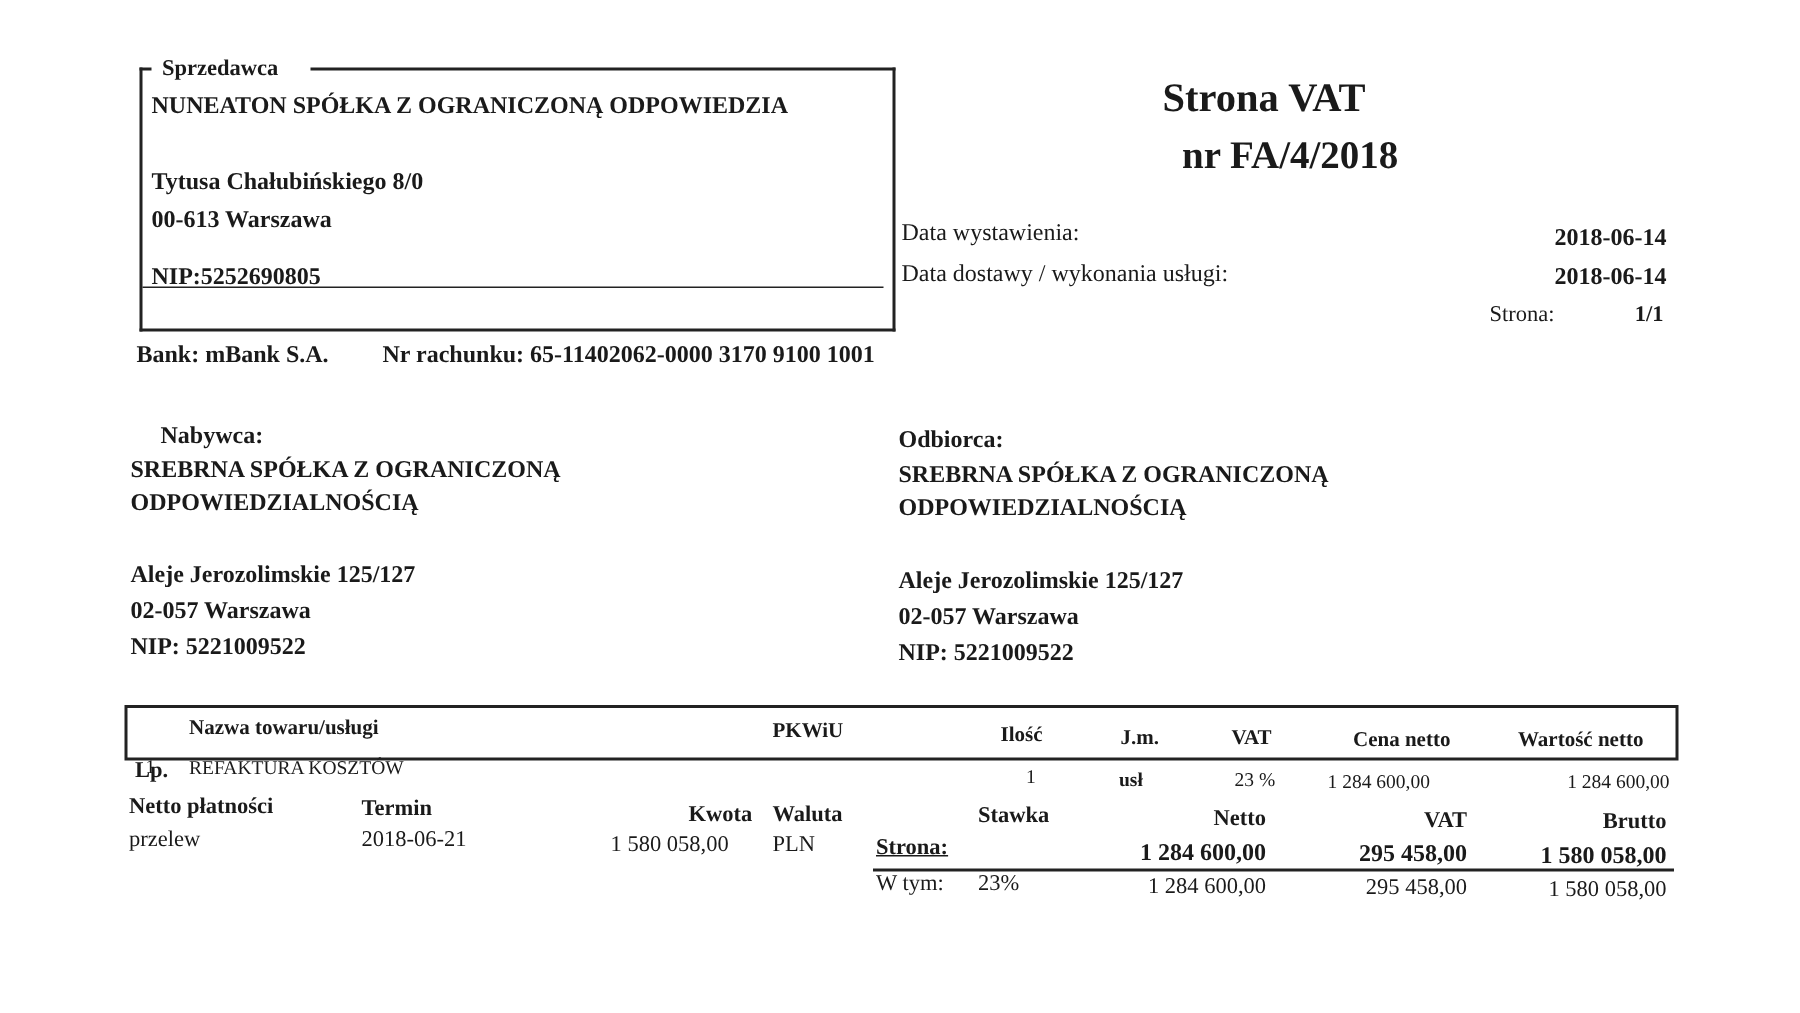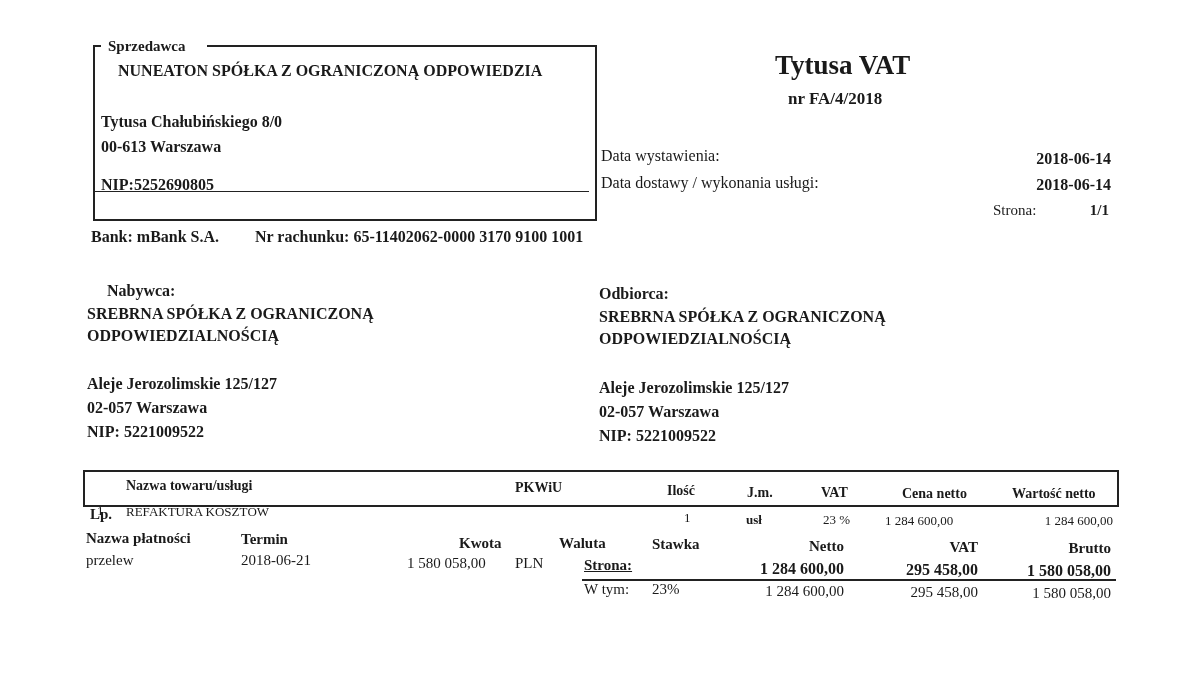--- a/index.html
+++ b/index.html
@@ -14,46 +14,46 @@
     border: 2px solid #222; border-top: none;
   }
   .seller-box .topline-left { position: absolute; left: -2px; top: 0; width: 8px; border-top: 2px solid #222; }
   .seller-box .topline-right { position: absolute; left: 112px; right: -2px; top: 0; border-top: 2px solid #222; }
   .seller-box .inner-line { position: absolute; left: 0; right: 6px; top: 146px; border-top: 1.5px solid #222; }
   .t16 { font-size: 16px; }
   .t15 { font-size: 15px; text-align: center; }
   .t14 { font-size: 14px; }
   .t13 { font-size: 13px; }
   .title { font-size: 27px; font-weight: bold; }
-  .subtitle { font-size: 17px; font-weight: bold; }
+  .subtitle { font-size: 26px; font-weight: bold; }
   .table-head {
     position: absolute; left: 83px; top: 470px; width: 1032px; height: 33px;
     border: 2px solid #222; border-right-width: 2px;
   }
   .rule { position: absolute; border-top: 2px solid #222; }
   .r { text-align: right; }
 </style>
 </head>
 <body>
 
 <div class="seller-box">
   <div class="topline-left"></div>
   <div class="topline-right"></div>
   <div class="inner-line"></div>
 </div>
 <div class="abs b t15" style="left:108px; top:38px;">Sprzedawca</div>
-<div class="abs b t16" style="left:118px; top:62px;text-align:center;">NUNEATON SPÓŁKA Z OGRANICZONĄ ODPOWIEDZIA</div>
+<div class="abs b t16" style="left:101px; top:62px;text-align:center;">NUNEATON SPÓŁKA Z OGRANICZONĄ ODPOWIEDZIA</div>
 <div class="abs b t16" style="left:101px; top:113px;">Tytusa Chałubińskiego 8/0</div>
 <div class="abs b t16" style="left:101px; top:138px;">00-613 Warszawa</div>
 <div class="abs b t16" style="left:101px; top:176px;">NIP:5252690805</div>
 
 <div class="abs b t16" style="left:91px; top:228px;">Bank: mBank S.A.</div>
 <div class="abs b t16" style="left:255px; top:228px;">Nr rachunku: 65-11402062-0000 3170 9100 1001</div>
 
-<div class="abs title" style="left:775px; top:50px;">Tytusa VAT</div>
+<div class="abs title" style="left:775px; top:50px;">Strona VAT</div>
 <div class="abs subtitle" style="left:788px; top:89px;">nr FA/4/2018</div>
 
 <div class="abs t16" style="left:601px; top:147px;">Data wystawienia:</div>
 <div class="abs b t16" style="right:89px; top:150px;">2018-06-14</div>
 <div class="abs t16" style="left:601px; top:174px;">Data dostawy / wykonania usługi:</div>
 <div class="abs b t16" style="right:89px; top:176px;">2018-06-14</div>
 <div class="abs t15" style="left:993px; top:202px;">Strona:</div>
 <div class="abs b t15" style="right:91px; top:202px;">1/1</div>
 
 <div class="abs b t16" style="left:89px; top:282px;margin-left:18px;">Nabywca:</div>
@@ -83,27 +83,27 @@
 <div>
   <div class="abs t13" style="left:97px; top:503px;">1</div>
   <div class="abs t13" style="left:126px; top:504px;">REFAKTURA KOSZTÓW</div>
   <div class="abs t13" style="left:684px; top:510px;">1</div>
   <div class="abs t13" style="left:746px; top:512px;font-weight:bold;">usł</div>
   <div class="abs t13" style="left:823px; top:512px;">23 %</div>
   <div class="abs t13" style="left:885px; top:513px;">1 284 600,00</div>
   <div class="abs t13 r" style="right:87px; top:513px;">1 284 600,00</div>
 </div>
 
-<div class="abs b t15" style="left:86px; top:530px;">Nazwa płatności</div>
+<div class="abs b t15" style="left:86px; top:530px;">Netto płatności</div>
 <div class="abs t15" style="left:86px; top:552px;">przelew</div>
 <div class="abs b t15" style="left:241px; top:531px;">Termin</div>
 <div class="abs t15" style="left:241px; top:552px;">2018-06-21</div>
 <div class="abs b t15" style="left:459px; top:535px;">Kwota</div>
 <div class="abs t15" style="left:407px; top:555px;">1 580 058,00</div>
-<div class="abs b t15" style="left:515px; top:535px;margin-left:44px;">Waluta</div>
+<div class="abs b t15" style="left:515px; top:535px;">Waluta</div>
 <div class="abs t15" style="left:515px; top:555px;">PLN</div>
 
 <div class="abs b t15" style="left:652px; top:536px;">Stawka</div>
 <div class="abs b t15 r" style="right:356px; top:538px;">Netto</div>
 <div class="abs b t15 r" style="right:222px; top:539px;">VAT</div>
 <div class="abs b t15 r" style="right:89px; top:540px;">Brutto</div>
 
 <div>
   <div class="abs b t15" style="left:584px; top:557px; text-decoration: underline;">Strona:</div>
   <div class="abs b t16 r" style="right:356px; top:560px;">1 284 600,00</div>

